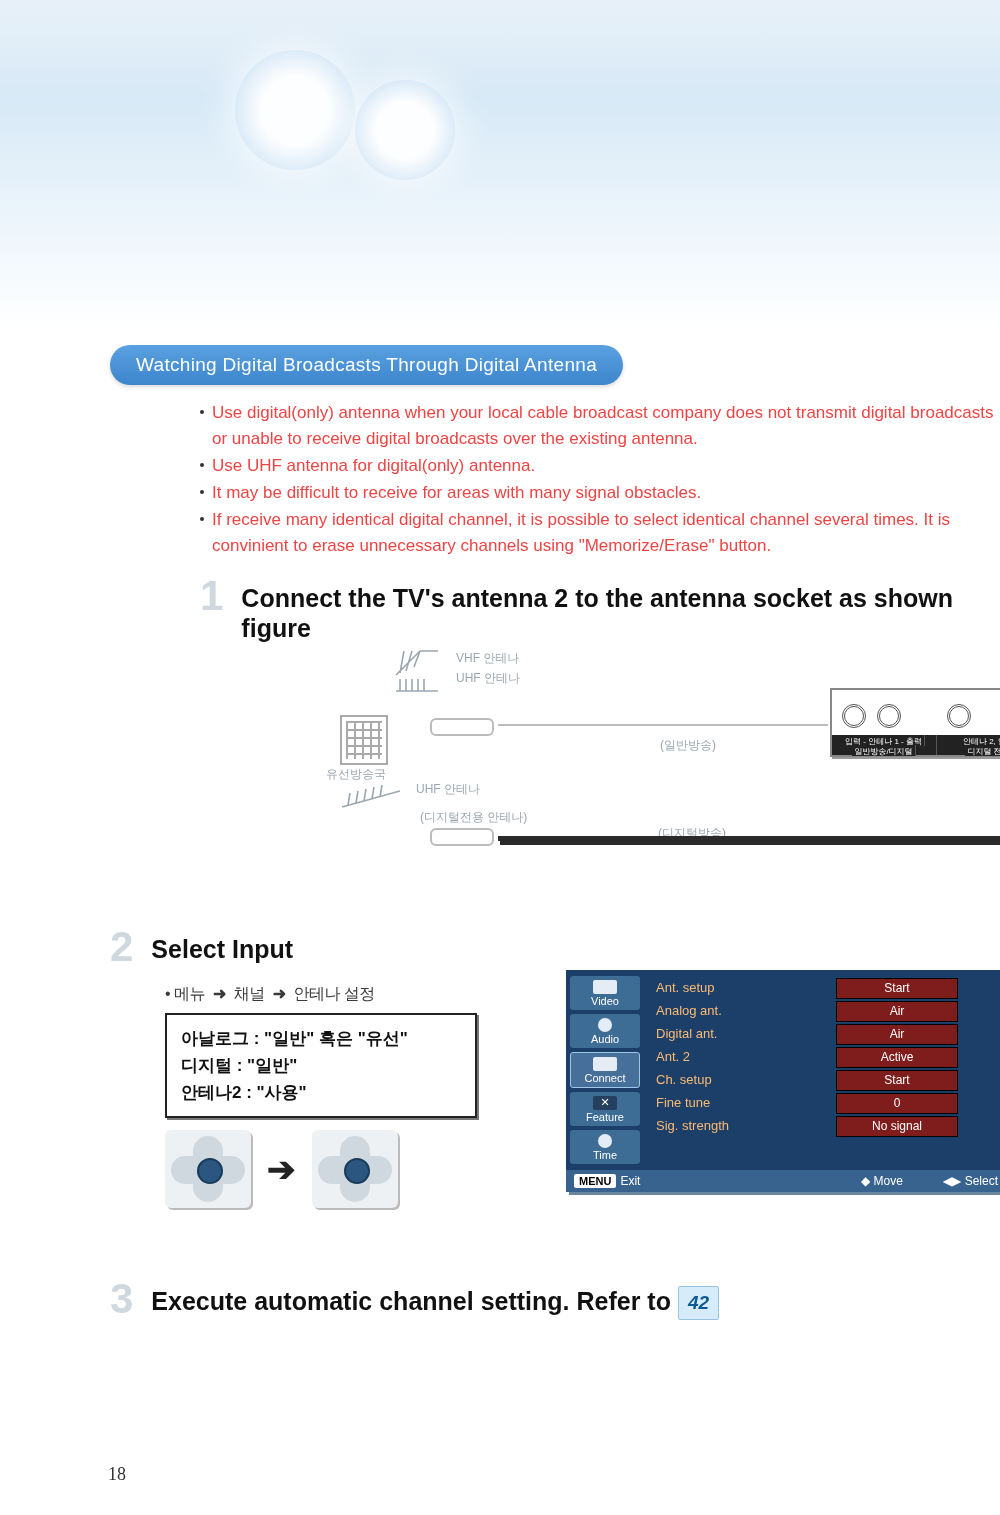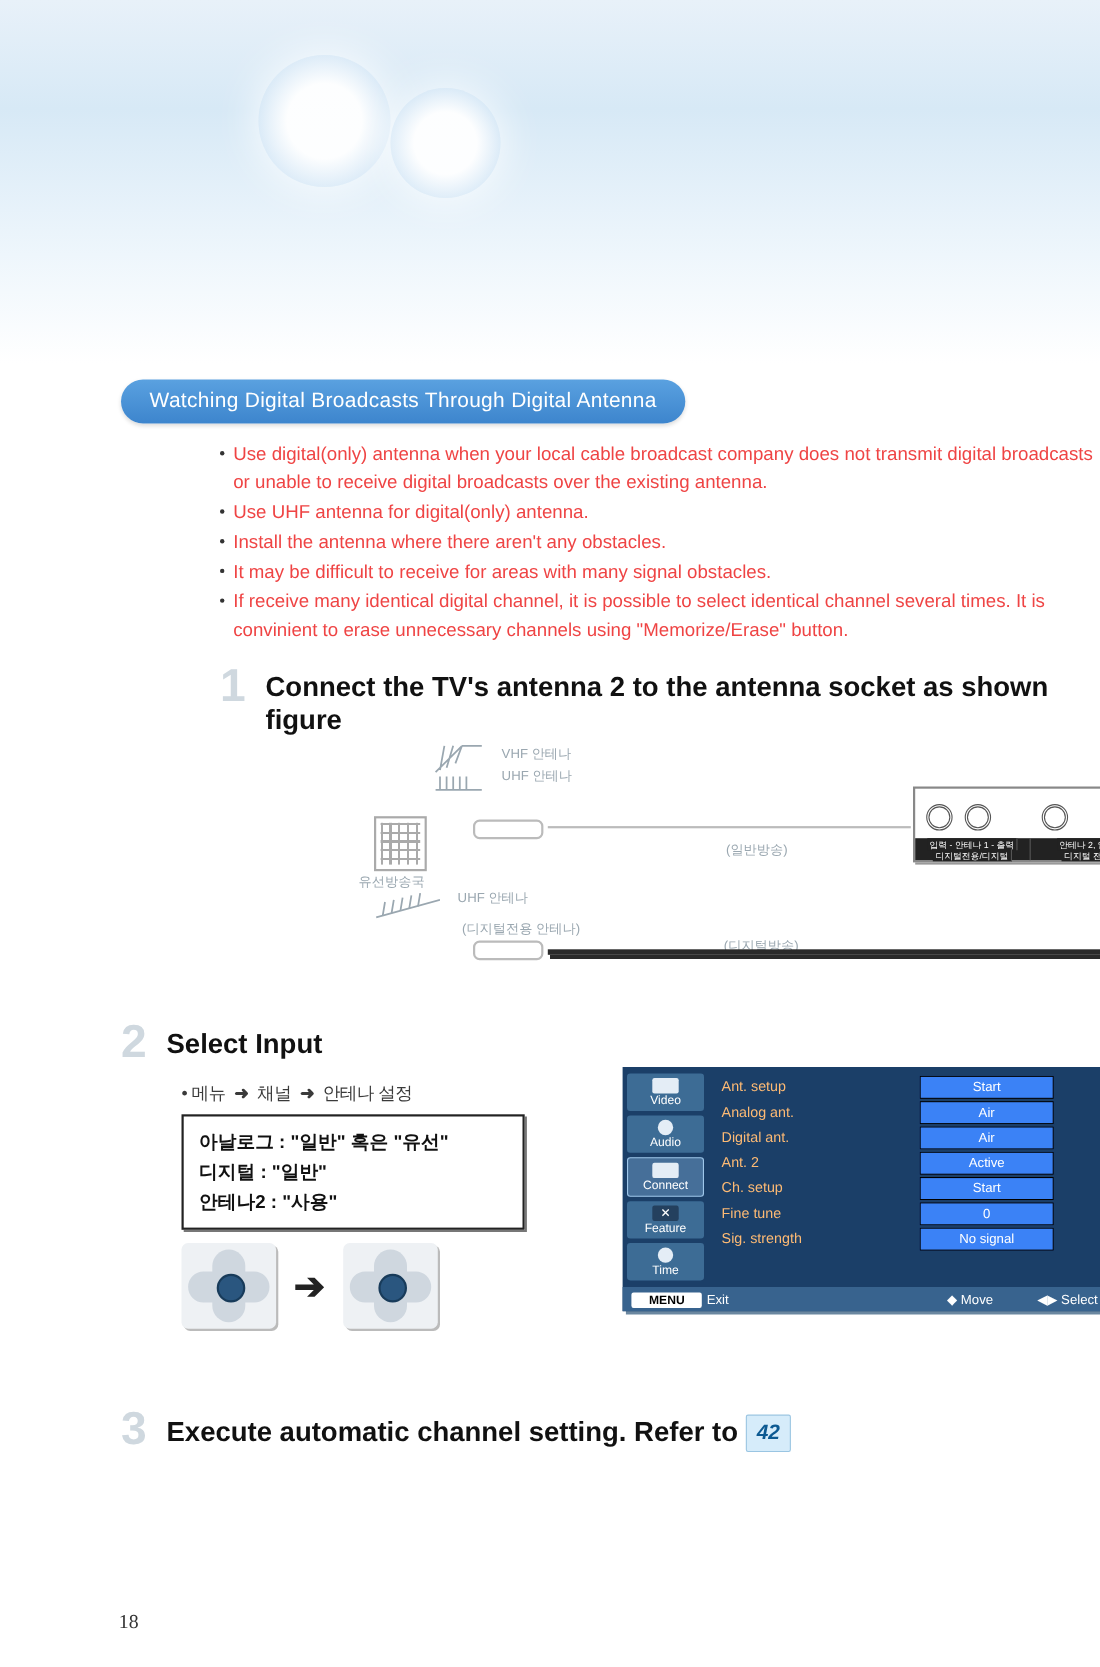--- a/index.html
+++ b/index.html
@@ -269,37 +269,37 @@
     line-height:19px;
     font-size:13px;
   }
   .osd-row .lbl{
     width:180px;
     color:#fdba74;
   }
   .osd-row .val{
     display:inline-block;
     width:120px;
-    background:#3b82f6;
+    background:#7f1d1d;
     border:1px solid #000;
     text-align:center;
     font-size:12px;
     margin-bottom:2px;
   }
   .osd-footer{
     display:flex;
     align-items:center;
     background:#38638e;
     padding:4px 8px;
     font-size:12px;
     gap:40px;
   }
   .osd-footer .menu{
     background:#fff; color:#000; font-weight:bold;
-    font-size:11px; padding:1px 16px; border-radius:2px; margin-right:4px;
+    font-size:11px; padding:1px 5px; border-radius:2px; margin-right:4px;
   }
   .osd-footer .grow{flex:1;}
   
   .sec3{
     position:absolute;
     top:1280px;
     left:110px;
     width:880px;
   }
   .pg-tag{
@@ -339,24 +339,20 @@
     <div class="row">
         <span class="dot"></span>
         <span>Use digital(only) antenna when your local cable broadcast company does not transmit digital broadcasts or unable to receive digital broadcasts over the existing antenna.</span>
       </div>
     <div class="row">
         <span class="dot"></span>
         <span>Use UHF antenna for digital(only) antenna.</span>
       </div>
     <div class="row">
         <span class="dot"></span>
-        <span>Install the antenna where there aren't any obstacles.</span>
-      </div>
-    <div class="row">
-        <span class="dot"></span>
         <span>It may be difficult to receive for areas with many signal obstacles.</span>
       </div>
     <div class="row">
         <span class="dot"></span>
         <span>If receive many identical digital channel, it is possible to select identical channel several times. It is convinient to erase unnecessary channels using "Memorize/Erase" button.</span>
       </div>
   </div>
 
   <div class="step">
     <div class="step-num">1</div>
@@ -386,21 +382,21 @@
 
     <span class="ant-line" style="left:340px;top:62px;margin-top:22px;">(일반방송)</span>
 
     <span class="ant-line" style="left:585px;top:0;margin-top:36px;">TV 뒷면</span>
     <div class="tv-back">
       <div class="port p1"></div>
       <div class="port p2"></div>
       <div class="port p3"></div>
 
       <div class="labels">
-        <span><span>입력 - 안테나 1 - 출력</span><br><span>디지털전용/디지털</span></span>
+        <span><span>입력 - 안테나 1 - 출력</span><br><span>일반방송/디지털</span></span>
         <span><span>안테나 2, 입력</span><br><span>디지털 전용</span></span>
       </div>
     </div>
     <div style="position:absolute;left:178px;top:71px;width:330px;height:0;border-top:2px solid #bbb;"></div>
 
     <div class="ant-svg" style="left:20px;top:130px;">
       <svg width="60" height="26">
           <g stroke="#9aa7b0" stroke-width="1.6" fill="none">
             <path d="M2 24 L60 8"></path>
             <path d="M8 22 l2 -12 M16 20 l2 -12 M24 18 l2 -12 M32 16 l2 -12 M40 14 l2 -12"></path>

